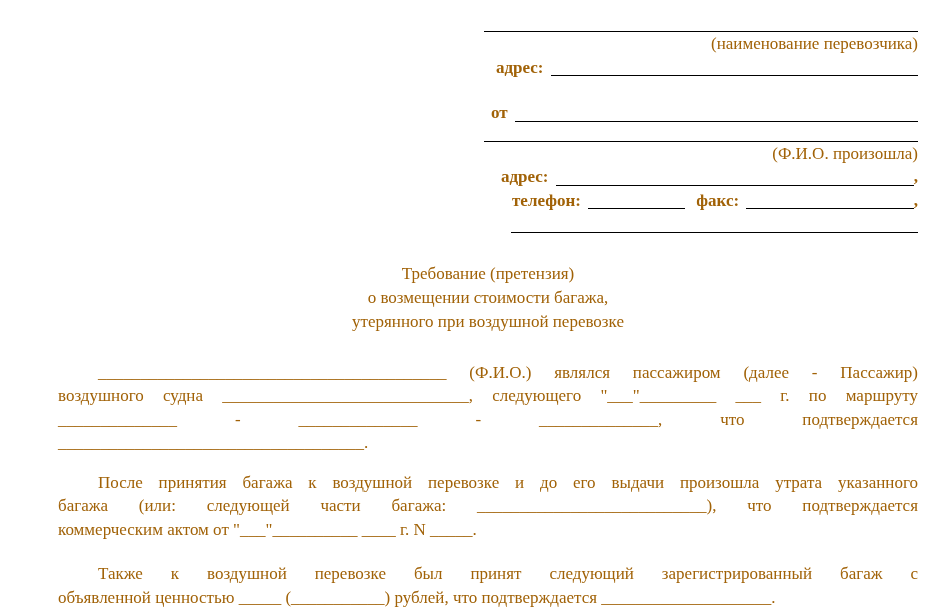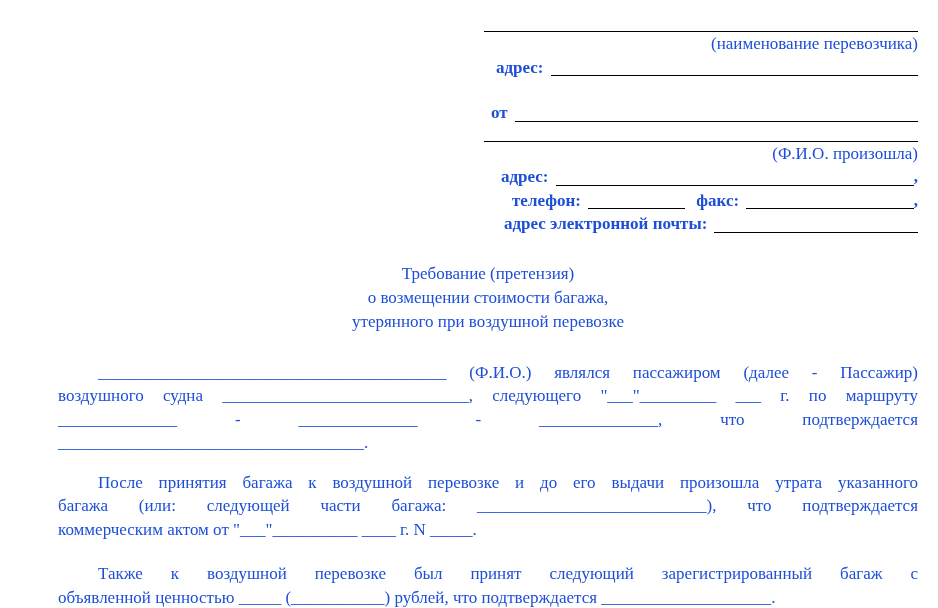--- a/index.html
+++ b/index.html
@@ -3,21 +3,21 @@
 <meta charset="utf-8">
 <style>
   html, body { margin: 0; padding: 0; background: #ffffff; }
   .page {
     position: relative;
     width: 938px;
     height: 608px;
     box-sizing: border-box;
     padding: 20px 20px 0 58px;
     background: #ffffff;
-    color: #1d4ed8;
+    color: #a16207;
     font-family: "Liberation Serif", "DejaVu Serif", serif;
     font-size: 17px;
     line-height: 23.5px;
     overflow: hidden;
   }
   
   .rblock { width: 434px; margin-left: auto; }
   .uline-row  { height: 11px; border-bottom: 1.5px solid #000; }
   .uline-row2 { height: 16px; border-bottom: 1.5px solid #000; }
   .caption { text-align: right; }
@@ -77,21 +77,20 @@
 
     <div class="hrow pl28">
       <span class="lbl">телефон:</span>
       <span class="fill fill-phone"></span>
       <span class="lbl lbl-fax">факс:</span>
       <span class="fill fill-fax"></span>
       <span class="sfx">,</span>
     </div>
 
     <div class="hrow pl20">
-      <span class="lbl">адрес электронной почты:</span>
       <span class="fill"></span>
     </div>
 
   </div>
 
   <div class="title">
     <div>Требование (претензия)</div>
     <div>о возмещении стоимости багажа,</div>
     <div>утерянного при воздушной перевозке</div>
   </div>

